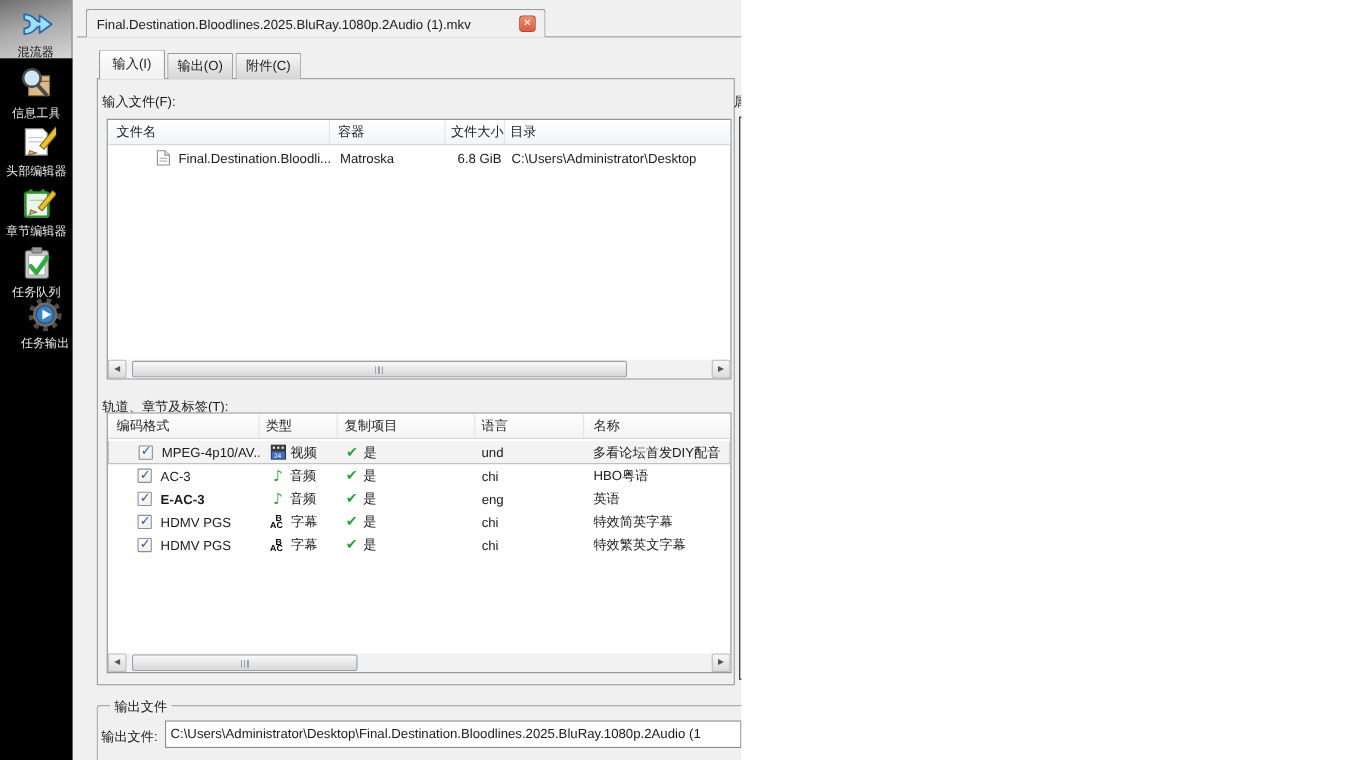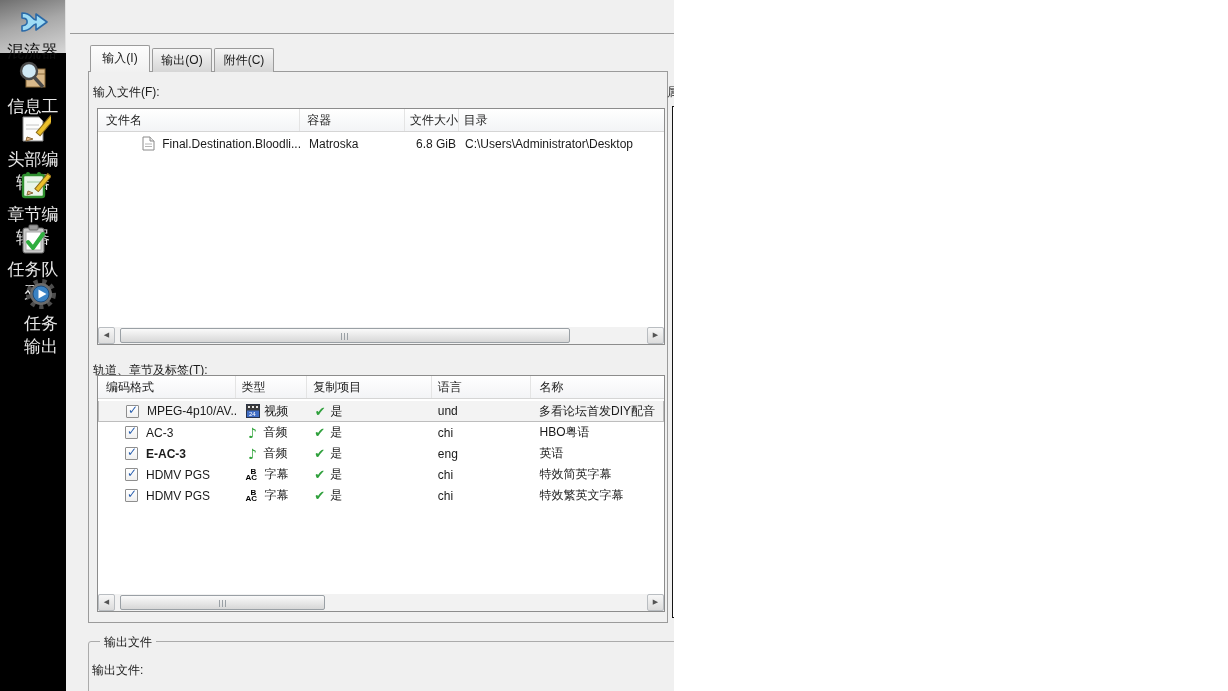--- a/index.html
+++ b/index.html
@@ -2,21 +2,21 @@
 <html><head>
 <meta charset="utf-8">
 <style>
   * { margin:0; padding:0; box-sizing:border-box; }
   html,body { width:1228px; height:691px; background:#ffffff; overflow:hidden;
               font-family:"Liberation Sans","DejaVu Sans",sans-serif; font-size:12px; color:#1a1a1a; }
 
   
   #sidebar { position:absolute; left:0; top:0; width:66px; height:691px; background:#000; z-index:5; }
   .side-item { position:absolute; left:0; width:66px; text-align:center; cursor:pointer; }
-  .side-item .lbl { display:block; font-size:17px; color:#e8e8e8; margin-top:1px; }
+  .side-item .lbl { display:block; font-size:11px; color:#e8e8e8; margin-top:1px; }
   .side-item.selected { background:linear-gradient(165deg,#6f6f6f 0%,#a8a8a8 45%,#d6d6d6 100%); border-right:1px solid #e0e0e0; }
   .side-item.selected .lbl { color:#111; }
   .side-item svg { display:block; margin:3px auto 0 auto; }
 
   
   #window { position:absolute; left:66px; top:0; width:608px; height:691px; background:#f0f0f0; overflow:hidden; z-index:1; }
 
   #tabbar-line { position:absolute; left:4px; top:33px; width:604px; height:1px; background:#9b9b9b; }
   #file-tab { position:absolute; left:12px; top:8px; width:418px; height:26px; background:#f0f0f0;
               border:1px solid #9b9b9b; border-bottom:none; border-radius:3px 3px 0 0; z-index:2;
@@ -129,34 +129,38 @@
     </div>
     <div class="side-item" style="top: 218px; height: 49px;">
       <svg width="36" height="36">
         <rect x="8" y="7" width="21" height="25" rx="2" fill="#c9c9c9" stroke="#6a6a6a"></rect>
         <rect x="14" y="4" width="9" height="5" rx="1" fill="#9a9a9a" stroke="#6a6a6a"></rect>
         <rect x="11" y="11" width="15" height="18" fill="#fff" stroke="#aaa"></rect>
         <path d="M13 21 l5 6 10 -14" fill="none" stroke="#2fae3f" stroke-width="4" stroke-linecap="round" stroke-linejoin="round"></path>
       </svg>
       <span class="lbl">任务队列</span>
     </div>
-    <div class="side-item" style="top: 272px; height: 50px; padding-left: 16px;">
+    <div class="side-item" style="top: 264px; height: 50px; padding-left: 16px;">
       <svg width="36" height="36">
         <circle cx="18" cy="19" r="12" fill="none" stroke="#4d4d4d" stroke-width="6" stroke-dasharray="4 4.2"></circle>
         <circle cx="18" cy="19" r="11" fill="#6b6b6b"></circle>
         <circle cx="18" cy="19" r="8" fill="#3a82c4" stroke="#1c4c7c"></circle>
         <path d="M15.5 14.5 l8 4.5 -8 4.5 z" fill="#fff"></path>
       </svg>
       <span class="lbl">任务输出</span>
     </div>
   </div>
 
 <div id="window">
   <div id="tabbar-line"></div>
 
+  <div id="file-tab">
+    <span class="t-title">Final.Destination.Bloodlines.2025.BluRay.1080p.2Audio (1).mkv</span>
+    <span id="tab-close">✕</span>
+  </div>
 
   <div id="inner-tabs">
       <div class="tab sel" id="tab-0">输入(I)</div>
       <div class="tab unsel" id="tab-1">输出(O)</div>
       <div class="tab unsel" id="tab-2">附件(C)</div>
     </div>
 
   <div id="pane"></div>
 
   <div id="files-label" class="section-label">输入文件(F):</div>
@@ -316,13 +320,14 @@
         </div>
       <div class="sbtn right">▶</div>
     </div>
   </div>
 
   <div id="right-panel-box"></div>
 
   <div id="out-group"></div>
   <div id="out-legend">输出文件</div>
   <div id="out-label">输出文件:</div>
+  <div id="out-input">C:\Users\Administrator\Desktop\Final.Destination.Bloodlines.2025.BluRay.1080p.2Audio (1</div>
 </div>
 
 </body></html>

